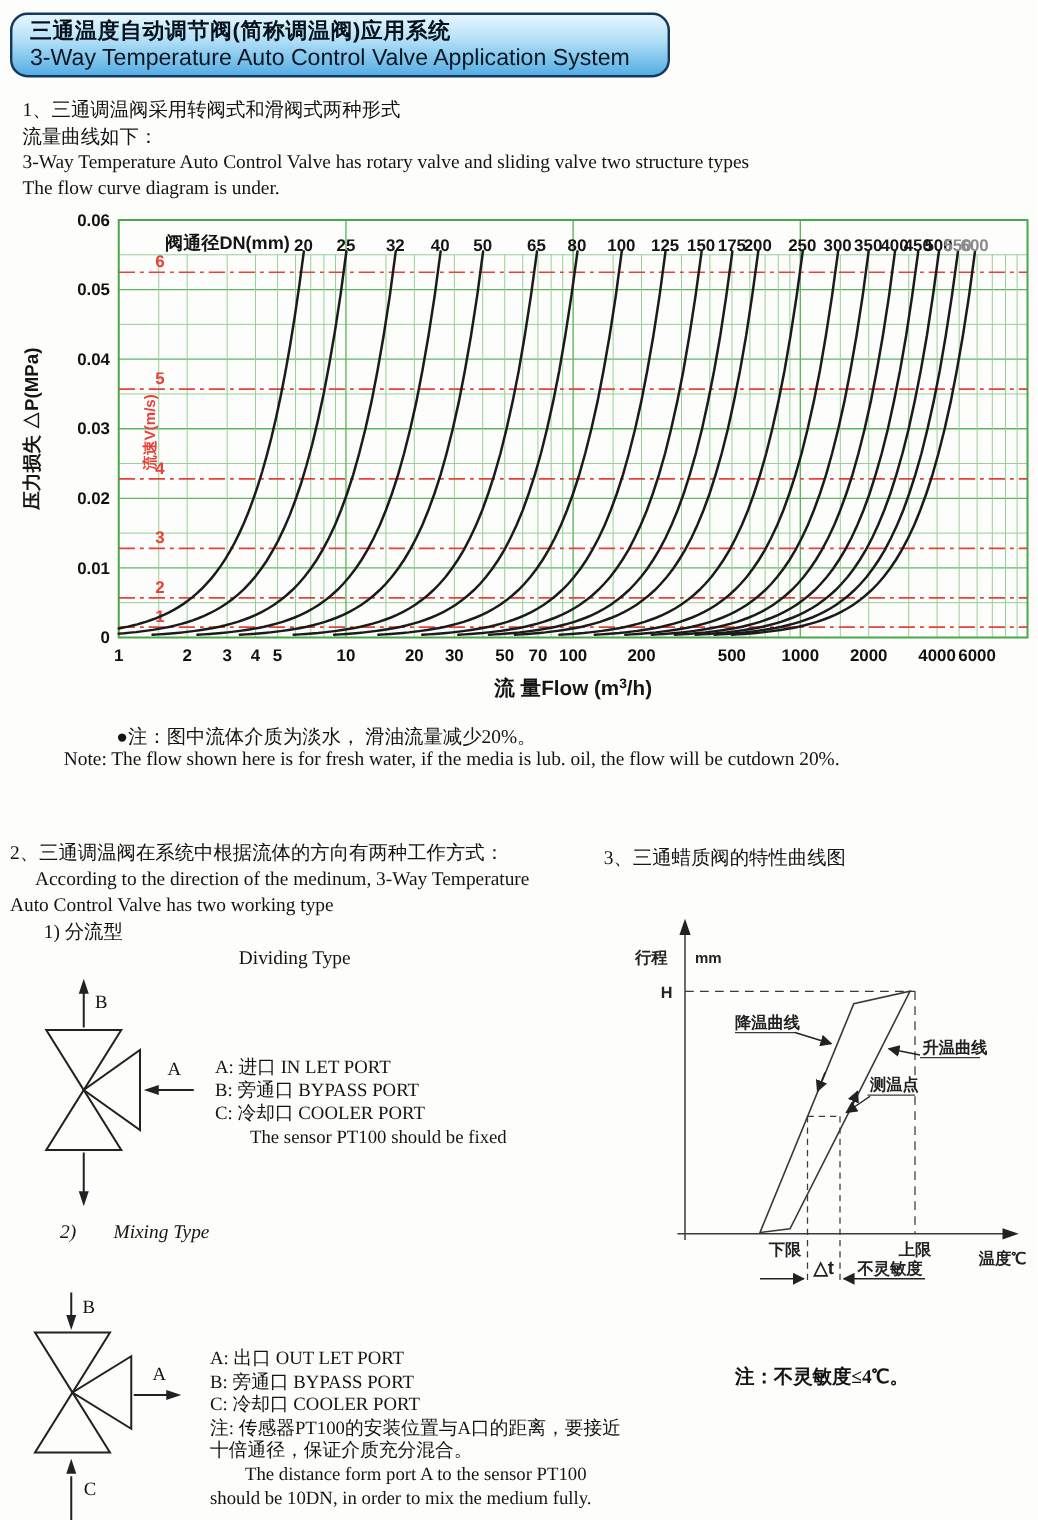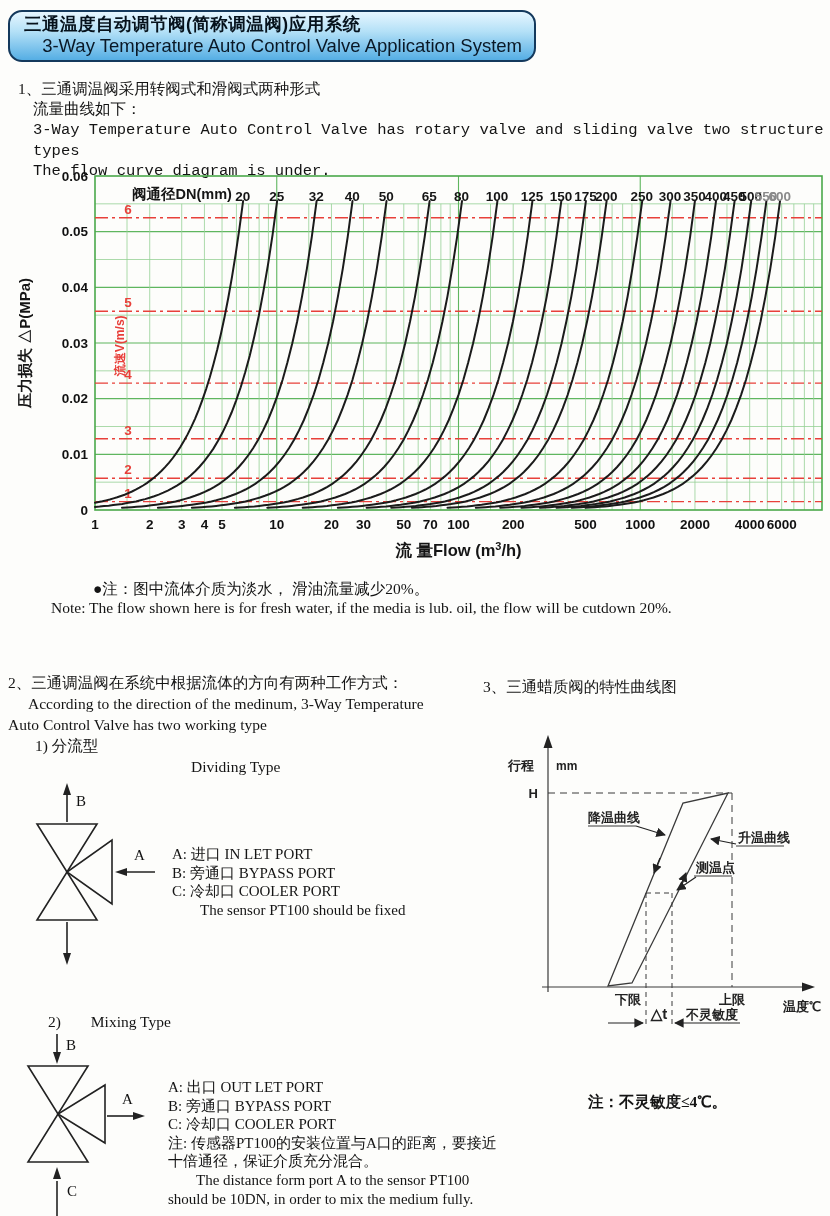--- a/index.html
+++ b/index.html
@@ -4,24 +4,24 @@
 <style>
   html,body{margin:0;padding:0;background:#fff;}
   #page{position:relative;width:830px;height:1216px;background:#fdfdfb;overflow:hidden;
         font-family:"Liberation Serif",serif;color:#141414;}
   .abs{position:absolute;}
   .header-box{left:8px;top:10px;width:498px;height:44px;padding:2px 12px 2px 14px;
       border:2.5px solid #14395c;border-radius:14px;
       background:linear-gradient(180deg,#e6f6ff 0%,#b5e1f7 40%,#55aee4 100%);
       font-family:"Liberation Sans",sans-serif;}
   .h-zh{font-size:17.5px;font-weight:bold;color:#06121c;line-height:21px;letter-spacing:.5px;}
-  .h-en{font-size:18.5px;color:#0a1826;line-height:21px;text-align:right;}
+  .h-en{font-size:18.5px;color:#0a1826;line-height:21px;}
   .txt{font-size:15.5px;line-height:20.5px;}
   .sec{line-height:21px;font-size:15.5px;}
-  .ml15{margin-left:15px;font-family:Liberation Mono, monospace;} .ml20{margin-left:20px;} .ml27{margin-left:27px;}
+  .ml15{} .ml20{margin-left:20px;} .ml27{margin-left:27px;}
   .ml40{margin-left:40px;text-align:center;} .indent{margin-left:28px;}
   .ports{font-size:15px;line-height:18.6px;}
   .diag-label{font-family:"Liberation Serif",serif;font-size:15px;fill:#111;}
   .note-zh{font-size:15.5px;}
 </style>
 </head>
 <body>
 
 <div id="page">
 
@@ -200,21 +200,21 @@
     <text x="124" y="80" class="diag-label">A</text>
   </svg>
 
   <div class="abs ports" style="left:172px;top:845px;">
     <div>A: 进口 IN LET PORT</div>
     <div>B: 旁通口 BYPASS PORT</div>
     <div>C: 冷却口 COOLER PORT</div>
     <div class="indent">The sensor PT100 should be fixed</div>
   </div>
 
-  <div class="abs sec" style="left:48px;top:1011px;">
+  <div class="abs sec" style="left:48px;top:975px;font-style:italic;">
     <span>2)</span>
     <span style="margin-left:26px;">Mixing Type</span>
   </div>
 
   <svg class="abs" style="left:10px;top:1030px;" width="170" height="188">
     <g stroke="#222" stroke-width="1.6" fill="none">
       <polygon points="18,36 78,36 48,84"></polygon>
       <polygon points="18,132 78,132 48,84"></polygon>
       <polygon points="95,55 95,113 48,84"></polygon>
     </g>

